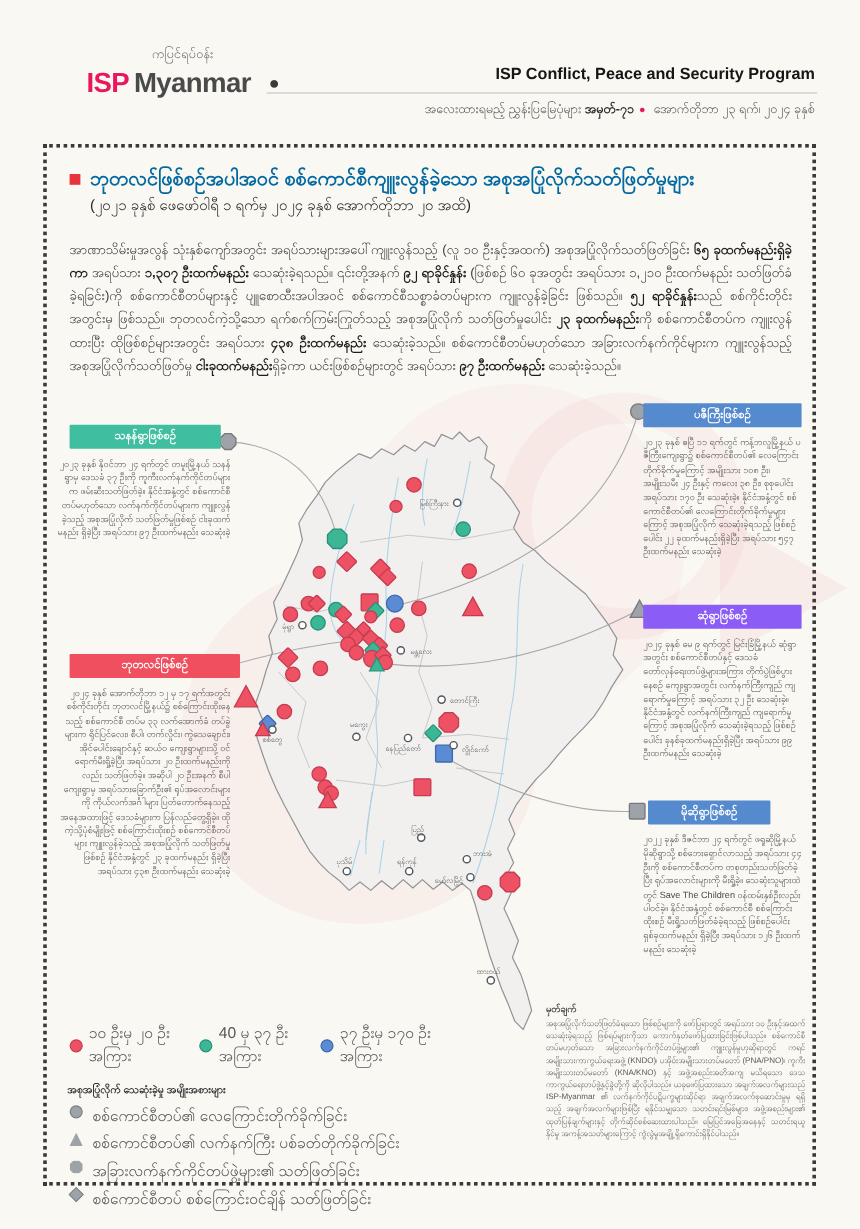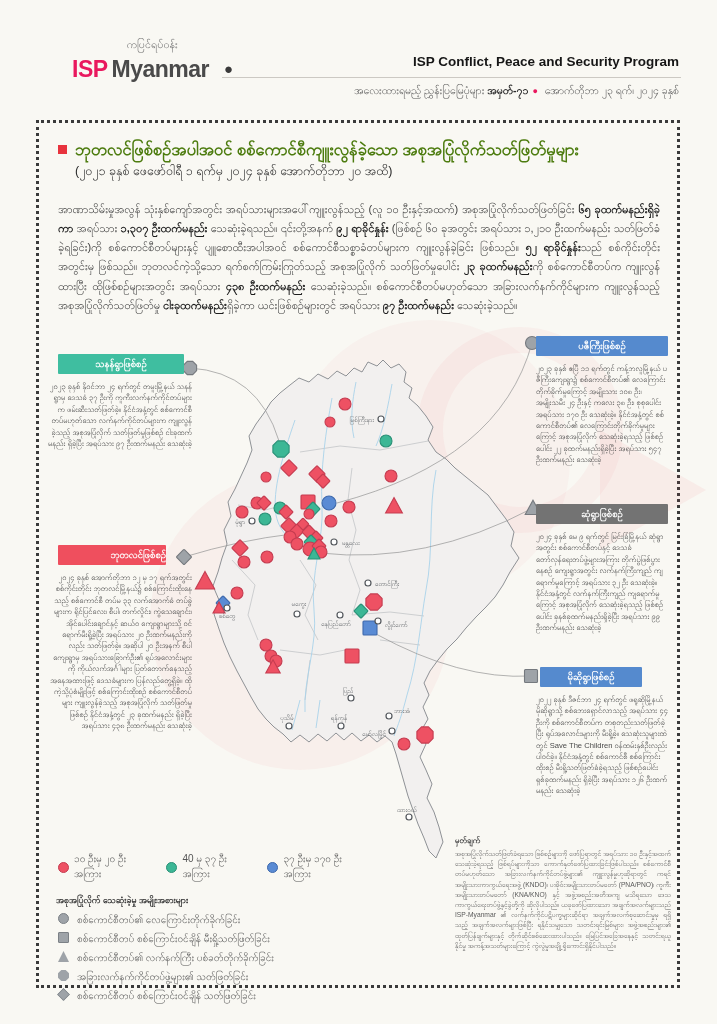--- a/index.html
+++ b/index.html
@@ -26,21 +26,21 @@
   .issue-line .pink-dot { color:#e9185e; font-size:9px; margin:0 4px; }
 
   
   .frame { position:absolute; left:36px; top:120px; width:644px; height:868px;
            border:3px dotted #3a3a3a; }
 
   
   .title-block { position:absolute; left:58px; top:138px; width:604px; z-index:3; }
   .title-row { display:flex; align-items:flex-start; gap:8px; }
   .red-square { width:9px; height:9px; background:#e8333d; margin-top:7px; flex:0 0 auto; }
-  .doc-title { font-size:16.5px; font-weight:700; color:#4d7c0f; line-height:1.35; }
+  .doc-title { font-size:16.5px; font-weight:700; color:#0369a1; line-height:1.35; }
   .doc-subtitle { margin-top:3px; margin-left:17px; font-size:12.5px; color:#2a2a2a; }
 
   
   .intro { position:absolute; left:58px; top:200px; width:602px; font-size:11px;
            line-height:1.74; text-align:justify; color:#3d3d3d; z-index:3; }
   .intro .b { font-weight:700; color:#1d1d1d; }
 
   
   #map-svg { position:absolute; left:0; top:0; width:717px; height:1024px; z-index:2; }
   .country { fill:#f2f0ef; stroke:#8f9296; stroke-width:1; stroke-linejoin:round; }
@@ -50,35 +50,35 @@
 
   
   .incident-box { position:absolute; z-index:4; }
   .box-header { height:20px; line-height:20px; color:#fff; text-align:center;
                 font-size:9.5px; font-weight:700; border-radius:1px; }
   .box-body { margin-top:7px; font-size:7.6px; line-height:1.5; color:#4a4a4a; }
   .box-thanan { left:48px; top:354px; width:144px; }
   .box-thanan .box-header { width:126px; margin:0 0 0 10px; }
   .box-thanan .box-body { text-align:right; }
   .box-budalin { left:48px; top:545px; width:144px; }
-  .box-budalin .box-header { width:108px; margin:0 0 0 10px;text-align:right; }
+  .box-budalin .box-header { width:142px; margin:0 0 0 10px; }
   .box-budalin .box-body { text-align:right; }
   .box-pazigyi { left:536px; top:336px; width:132px; }
   .box-sone { left:536px; top:504px; width:132px; }
   .box-moso { left:536px; top:667px; width:132px; }
   .box-moso .box-header { width:102px; margin-left:4px; }
   .box-pazigyi .box-body, .box-sone .box-body, .box-moso .box-body { text-align:left; }
 
   
   .legend { position:absolute; left:56px; top:845px; width:310px; z-index:4; }
   .legend-title { font-size:8.8px; font-weight:700; color:#333; }
   .legend-sizes { display:flex; gap:16px; margin:7px 0 12px 2px; align-items:center; }
   .legend-size-item { display:flex; gap:5px; align-items:center; }
   .legend-size-swatch { width:11px; height:11px; border-radius:50%; border:1px solid #999; flex:0 0 auto; }
-  .legend-size-label, .legend-type-label { font-size:10px; color:#555; }
+  .legend-size-label, .legend-type-label { font-size:13px; color:#555; }
   .legend-types { margin-top:6px; }
   .legend-type-item { display:flex; gap:8px; margin-bottom:4px; margin-left:2px; }
   .legend-shape { width:11px; height:11px; background:#9ea3a8; border:1px solid #7c8186; flex:0 0 auto; }
   .shape-circle { border-radius:50%; }
   .shape-square { border-radius:1px; }
   .shape-triangle { clip-path:polygon(50% 0,100% 100%,0 100%); border:none; }
   .shape-diamond { transform:rotate(45deg) scale(.82); }
   .shape-octagon { clip-path:polygon(30% 0,70% 0,100% 30%,100% 70%,70% 100%,30% 100%,0 70%,0 30%); border:none; }
 
   
@@ -277,21 +277,21 @@
 </div>
 <div class="incident-box box-budalin">
   <div class="box-header" style="background: rgb(239, 79, 94);">ဘုတလင်ဖြစ်စဉ်</div>
   <div class="box-body">၂၀၂၄ ခုနှစ် အောက်တိုဘာ ၁၂ မှ ၁၇ ရက်အတွင်း စစ်ကိုင်းတိုင်း ဘုတလင်မြို့နယ်၌ စစ်ကြောင်းထိုးနေသည့် စစ်ကောင်စီ တပ်မ ၃၃ လက်အောက်ခံ တပ်ခွဲများက ရိုင်ပြင်လေး၊ စီပါ၊ တက်လှိုင်း၊ ကွဲသေချောင်း၊ အိုင်ပေါင်းချောင်နှင့် ဆယ်ဝ ကျေးရွာများသို့ ဝင်ရောက်မီးရှို့ခဲ့ပြီး အရပ်သား ၂၀ ဦးထက်မနည်းကိုလည်း သတ်ဖြတ်ခဲ့။ အဆိုပါ ၂၀ ဦးအနက် စီပါကျေးရွာမှ အရပ်သားခြောက်ဦး၏ ရုပ်အလောင်းများကို ကိုယ်လက်အင်္ဂါများ ပြတ်တောက်နေသည့် အနေအထားဖြင့် ဒေသခံများက ပြန်လည်တွေ့ရှိခဲ့။ ထိုကဲ့သို့ပုံစံမျိုးဖြင့် စစ်ကြောင်းထိုးစဉ် စစ်ကောင်စီတပ်များ ကျူးလွန်ခဲ့သည့် အစုအပြုံလိုက် သတ်ဖြတ်မှုဖြစ်စဉ် နိုင်ငံအနှံ့တွင် ၂၃ ခုထက်မနည်း ရှိခဲ့ပြီး အရပ်သား ၄၃၈ ဦးထက်မနည်း သေဆုံးခဲ့</div>
 </div>
 <div class="incident-box box-pazigyi">
   <div class="box-header" style="background: rgb(85, 138, 206);">ပဇီကြီးဖြစ်စဉ်</div>
   <div class="box-body">၂၀၂၃ ခုနှစ် ဧပြီ ၁၁ ရက်တွင် ကန့်ဘလူမြို့နယ် ပဇီကြီးကျေးရွာ၌ စစ်ကောင်စီတပ်၏ လေကြောင်းတိုက်ခိုက်မှုကြောင့် အမျိုးသား ၁၀၈ ဦး၊ အမျိုးသမီး ၂၄ ဦးနှင့် ကလေး ၃၈ ဦး၊ စုစုပေါင်း အရပ်သား ၁၇၀ ဦး သေဆုံးခဲ့။ နိုင်ငံအနှံ့တွင် စစ်ကောင်စီတပ်၏ လေကြောင်းတိုက်ခိုက်မှုများကြောင့် အစုအပြုံလိုက် သေဆုံးခဲ့ရသည့် ဖြစ်စဉ်ပေါင်း ၂၂ ခုထက်မနည်းရှိခဲ့ပြီး အရပ်သား ၅၄၇ ဦးထက်မနည်း သေဆုံးခဲ့</div>
 </div>
 <div class="incident-box box-sone">
-  <div class="box-header" style="background: #737373;">ဆုံရွာဖြစ်စဉ်</div>
+  <div class="box-header" style="background: #8b5cf6;">ဆုံရွာဖြစ်စဉ်</div>
   <div class="box-body">၂၀၂၄ ခုနှစ် မေ ၉ ရက်တွင် မြင်းခြံမြို့နယ် ဆုံရွာအတွင်း စစ်ကောင်စီတပ်နှင့် ဒေသခံ တော်လှန်ရေးတပ်ဖွဲ့များအကြား တိုက်ပွဲဖြစ်ပွားနေစဉ် ကျေးရွာအတွင်း လက်နက်ကြီးကျည် ကျရောက်မှုကြောင့် အရပ်သား ၃၂ ဦး သေဆုံးခဲ့။ နိုင်ငံအနှံ့တွင် လက်နက်ကြီးကျည် ကျရောက်မှုကြောင့် အစုအပြုံလိုက် သေဆုံးခဲ့ရသည့် ဖြစ်စဉ်ပေါင်း ခုနစ်ခုထက်မနည်းရှိခဲ့ပြီး အရပ်သား ၉၉ ဦးထက်မနည်း သေဆုံးခဲ့</div>
 </div>
 <div class="incident-box box-moso">
   <div class="box-header" style="background: rgb(85, 138, 206);">မိုဆိုရွာဖြစ်စဉ်</div>
   <div class="box-body">၂၀၂၂ ခုနှစ် ဒီဇင်ဘာ ၂၄ ရက်တွင် ဖရူဆိုမြို့နယ် မိုဆိုရွာသို့ စစ်ဘေးရှောင်လာသည့် အရပ်သား ၄၄ ဦးကို စစ်ကောင်စီတပ်က တစုတည်းသတ်ဖြတ်ခဲ့ပြီး ရုပ်အလောင်းများကို မီးရှို့ခဲ့။ သေဆုံးသူများထဲတွင် Save The Children ဝန်ထမ်းနှစ်ဦးလည်း ပါဝင်ခဲ့။ နိုင်ငံအနှံ့တွင် စစ်ကောင်စီ စစ်ကြောင်းထိုးစဉ် မီးရှို့သတ်ဖြတ်ခံခဲ့ရသည့် ဖြစ်စဉ်ပေါင်း ရှစ်ခုထက်မနည်း ရှိခဲ့ပြီး အရပ်သား ၁၂၆ ဦးထက်မနည်း သေဆုံးခဲ့</div>
 </div>
 
 <div class="legend">
   <div class="legend-sizes">
     <div class="legend-size-item">
@@ -307,24 +307,20 @@
       <span class="legend-size-label">၃၇ ဦးမှ ၁၇၀ ဦးအကြား</span>
     </div>
   </div>
   <div class="legend-title">အစုအပြုံလိုက် သေဆုံးခဲ့မှု အမျိုးအစားများ</div>
   <div class="legend-types">
     <div class="legend-type-item">
       <span class="legend-shape shape-circle"></span>
       <span class="legend-type-label">စစ်ကောင်စီတပ်၏ လေကြောင်းတိုက်ခိုက်ခြင်း</span>
     </div>
     <div class="legend-type-item">
-      <span class="legend-shape shape-square"></span>
-      <span class="legend-type-label">စစ်ကောင်စီတပ် စစ်ကြောင်းဝင်ချိန် မီးရှို့သတ်ဖြတ်ခြင်း</span>
-    </div>
-    <div class="legend-type-item">
       <span class="legend-shape shape-triangle"></span>
       <span class="legend-type-label">စစ်ကောင်စီတပ်၏ လက်နက်ကြီး ပစ်ခတ်တိုက်ခိုက်ခြင်း</span>
     </div>
     <div class="legend-type-item">
       <span class="legend-shape shape-octagon"></span>
       <span class="legend-type-label">အခြားလက်နက်ကိုင်တပ်ဖွဲ့များ၏ သတ်ဖြတ်ခြင်း</span>
     </div>
     <div class="legend-type-item">
       <span class="legend-shape shape-diamond"></span>
       <span class="legend-type-label">စစ်ကောင်စီတပ် စစ်ကြောင်းဝင်ချိန် သတ်ဖြတ်ခြင်း</span>

